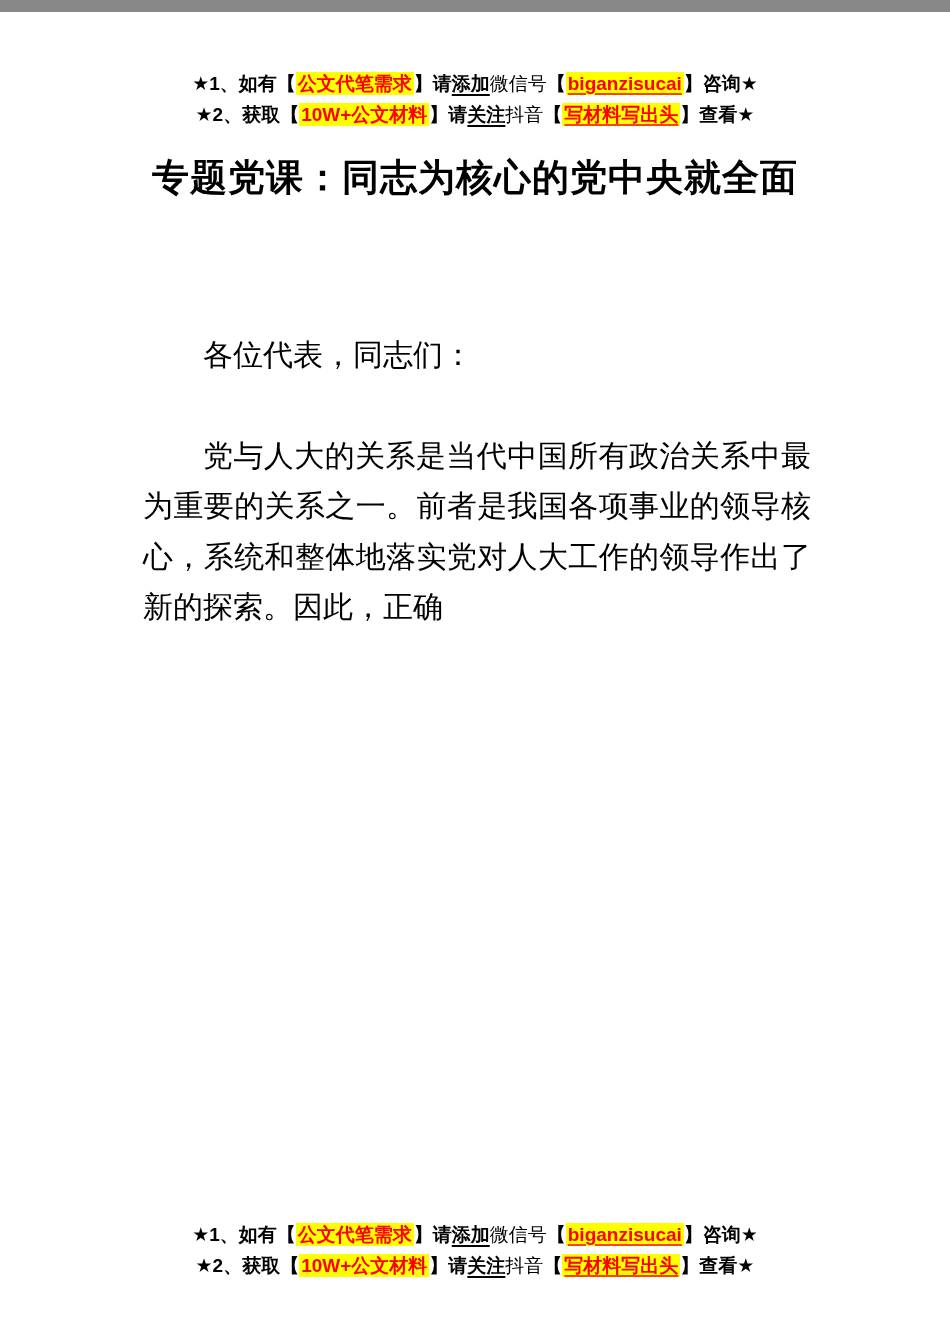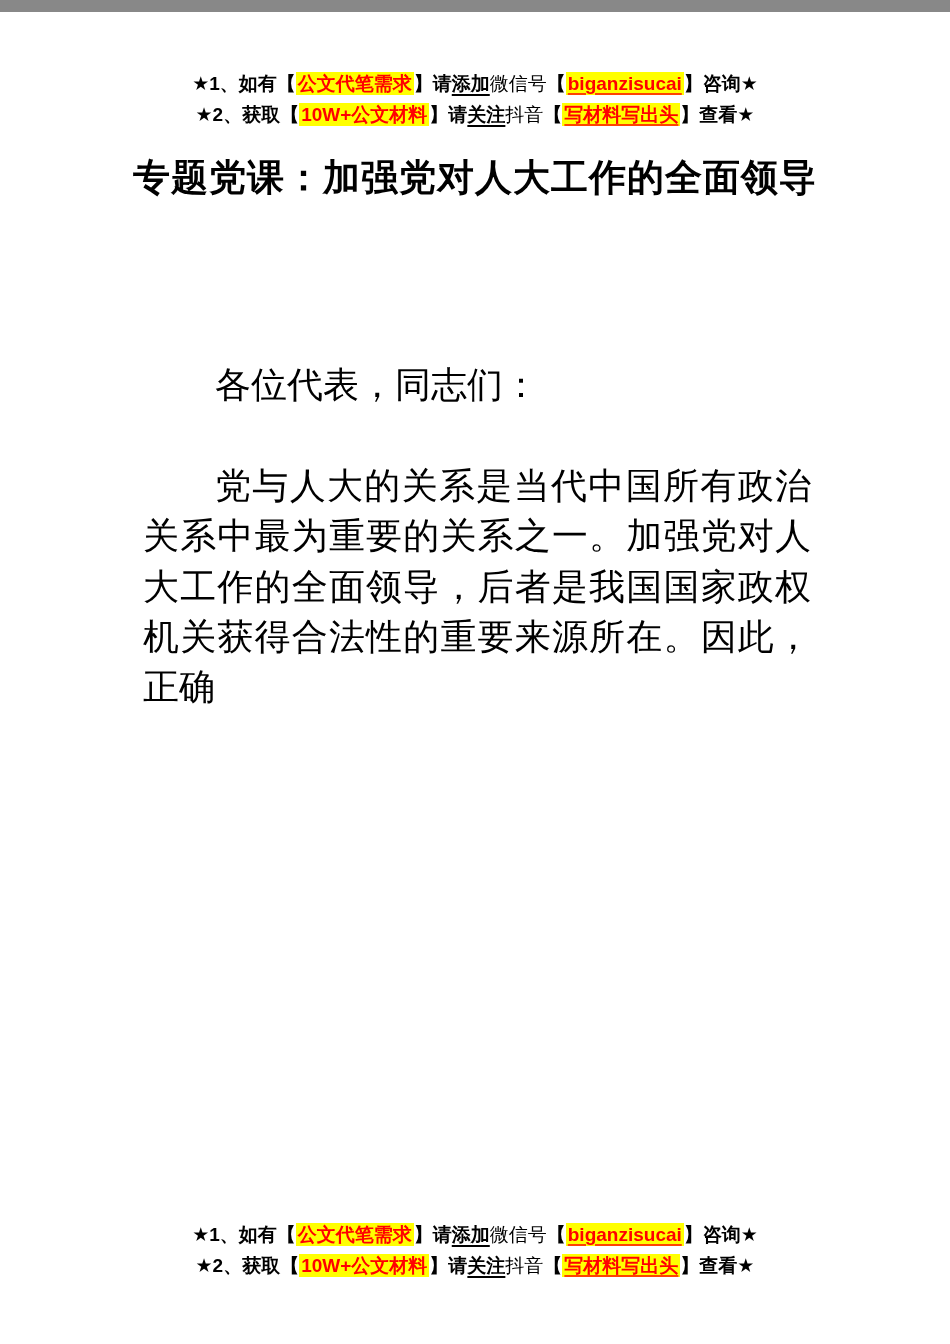--- a/index.html
+++ b/index.html
@@ -67,49 +67,49 @@
     margin: 0;
     text-align: center;
     font-size: 37px;
     line-height: 60px;
     font-weight: 900;
     letter-spacing: 1px;
   }
   
   .doc-body {
     position: absolute;
-    top: 348px;
+    top: 318px;
     left: 143px;
     width: 668px;
-    font-size: 36px;
+    font-size: 30px;
     line-height: 50.4px;
     text-align: justify;
     text-justify: inter-character;
   }
   .doc-body p {
     margin: 50.4px 0 0 0;
     text-indent: 2em;
   }
   .doc-body p:first-child { margin-top: 0; }
 </style>
 </head>
 <body>
 
 <div class="page">
 
   <header class="promo promo-top">
     <div class="promo-line"><span class="seg seg-bold">★1、如有【</span><span class="seg seg-highlight">公文代笔需求</span><span class="seg seg-bold">】请</span><span class="seg seg-bold-underline">添加</span><span class="seg seg-normal">微信号</span><span class="seg seg-bold">【</span><span class="seg seg-highlight-underline">biganzisucai</span><span class="seg seg-bold">】咨询★</span></div>
     <div class="promo-line"><span class="seg seg-bold">★2、获取【</span><span class="seg seg-highlight">10W+公文材料</span><span class="seg seg-bold">】请</span><span class="seg seg-bold-underline">关注</span><span class="seg seg-normal">抖音</span><span class="seg seg-bold">【</span><span class="seg seg-highlight-underline">写材料写出头</span><span class="seg seg-bold">】查看★</span></div>
   </header>
 
-  <h1 class="doc-title">专题党课：加强党对人大工作的全面领导</h1>
+  <h1 class="doc-title">专题党课：同志为核心的党中央就全面</h1>
 
   <main class="doc-body">
     <p>各位代表，同志们：</p>
-    <p>党与人大的关系是当代中国所有政治关系中最为重要的关系之一。加强党对人大工作的全面领导，后者是我国国家政权机关获得合法性的重要来源所在。因此，正确</p>
+    <p>党与人大的关系是当代中国所有政治关系中最为重要的关系之一。前者是我国各项事业的领导核心，系统和整体地落实党对人大工作的领导作出了新的探索。因此，正确</p>
   </main>
 
   <footer class="promo promo-bottom">
     <div class="promo-line"><span class="seg seg-bold">★1、如有【</span><span class="seg seg-highlight">公文代笔需求</span><span class="seg seg-bold">】请</span><span class="seg seg-bold-underline">添加</span><span class="seg seg-normal">微信号</span><span class="seg seg-bold">【</span><span class="seg seg-highlight-underline">biganzisucai</span><span class="seg seg-bold">】咨询★</span></div>
     <div class="promo-line"><span class="seg seg-bold">★2、获取【</span><span class="seg seg-highlight">10W+公文材料</span><span class="seg seg-bold">】请</span><span class="seg seg-bold-underline">关注</span><span class="seg seg-normal">抖音</span><span class="seg seg-bold">【</span><span class="seg seg-highlight-underline">写材料写出头</span><span class="seg seg-bold">】查看★</span></div>
   </footer>
 
 </div>
 
 </body></html>

